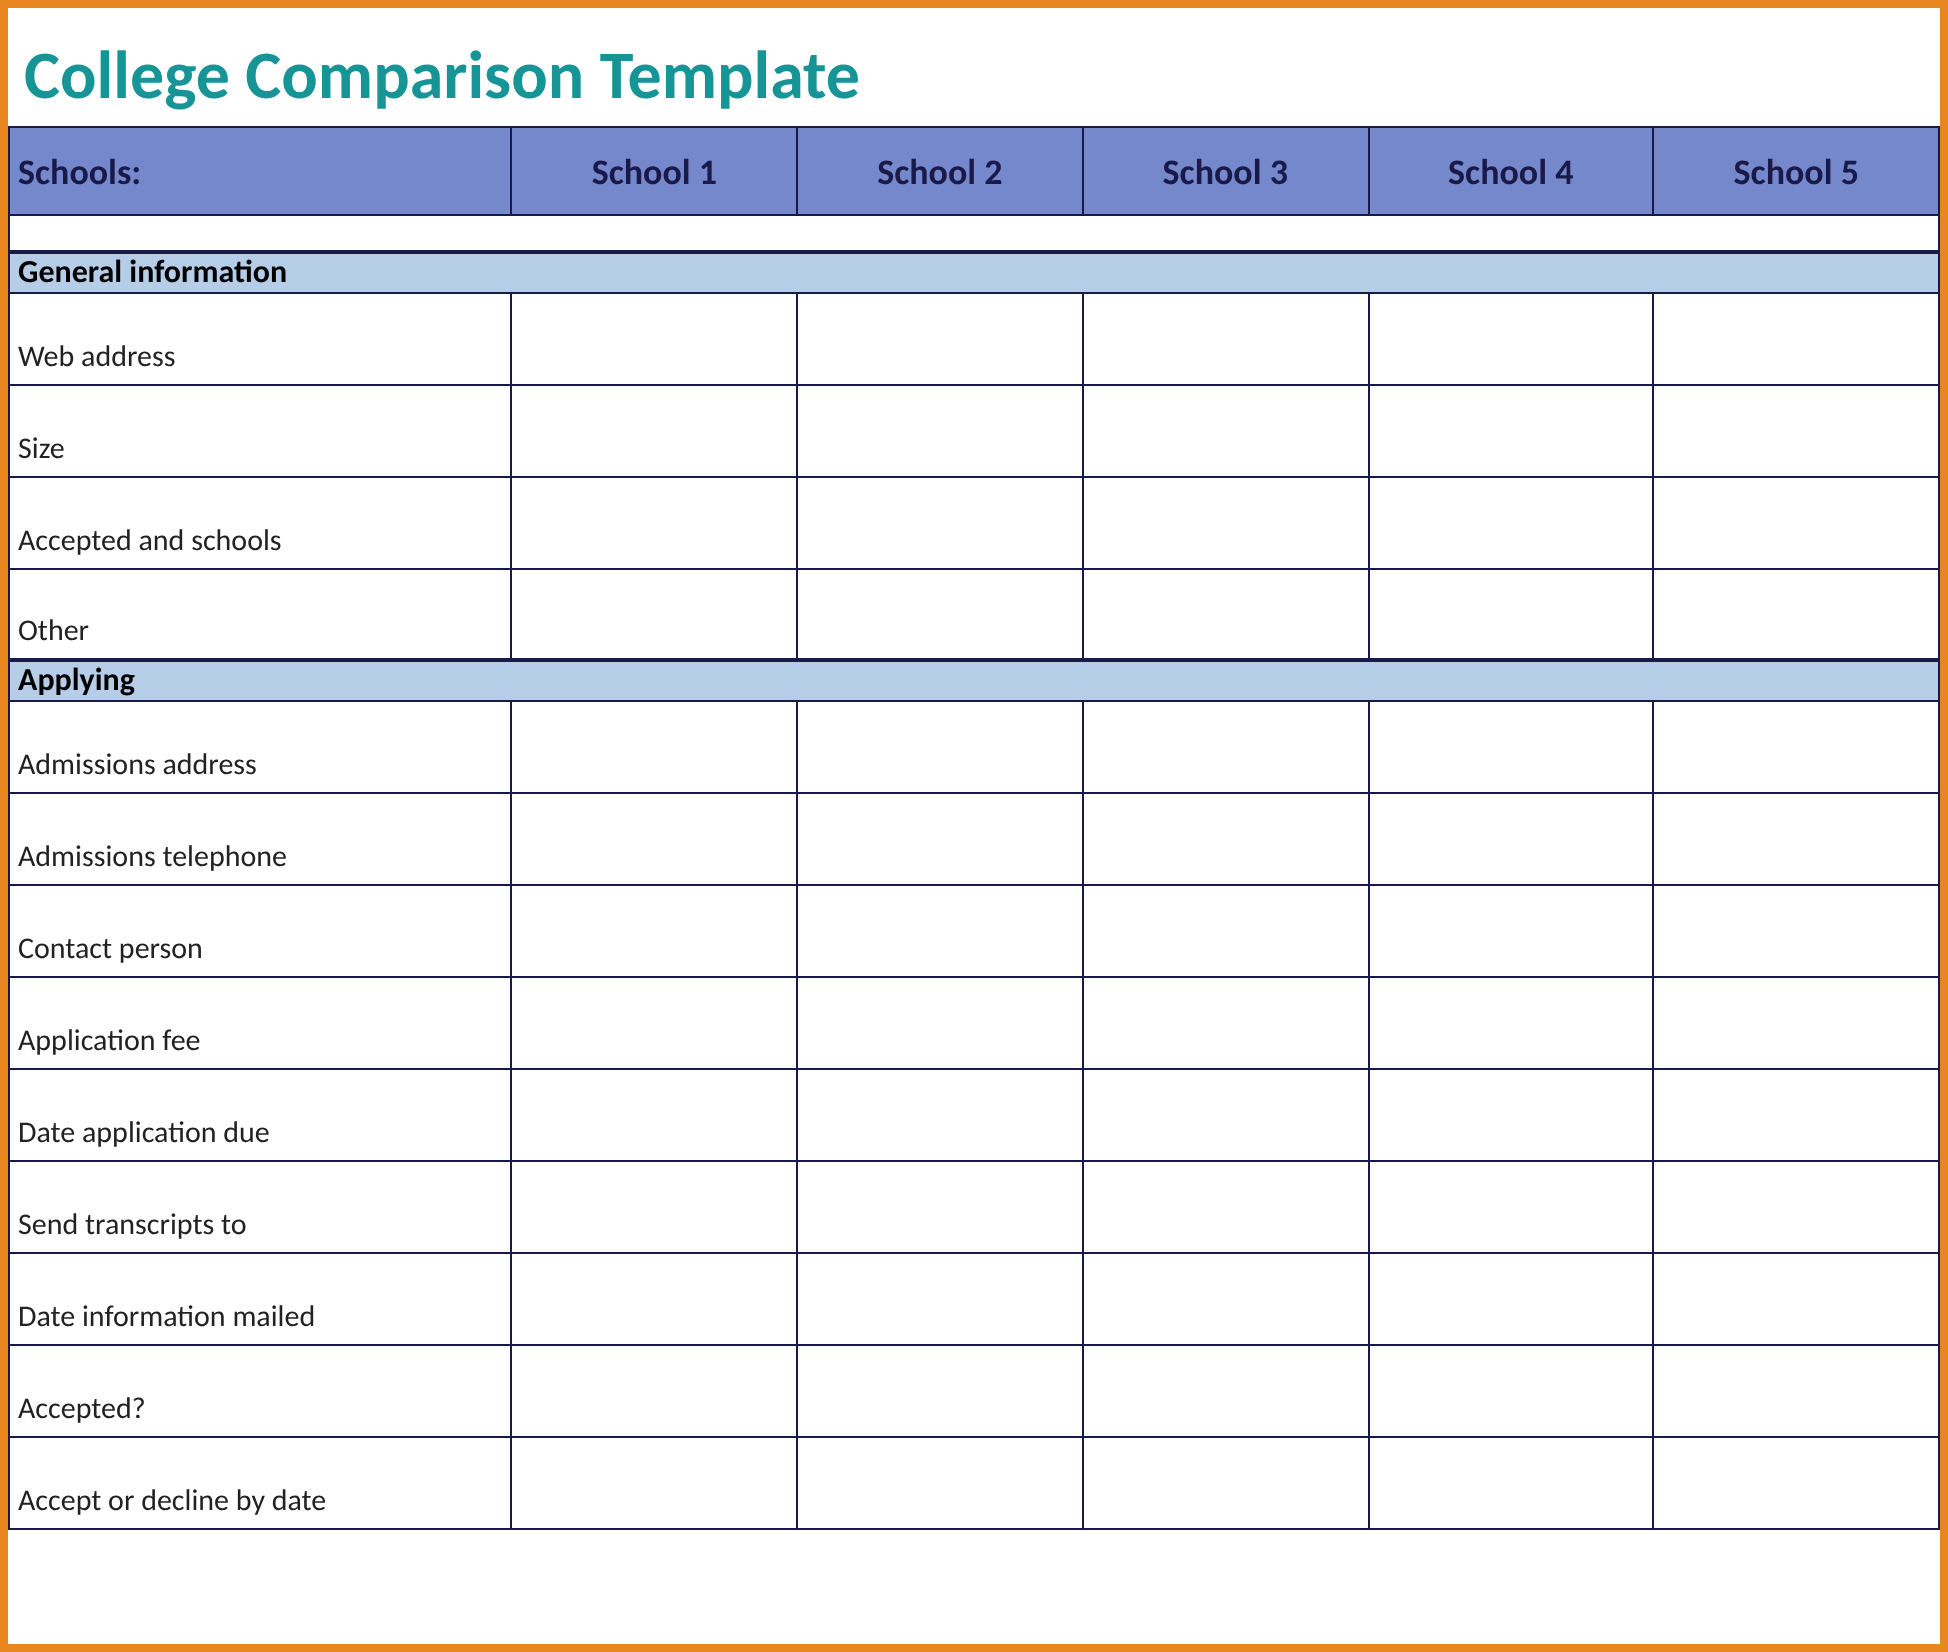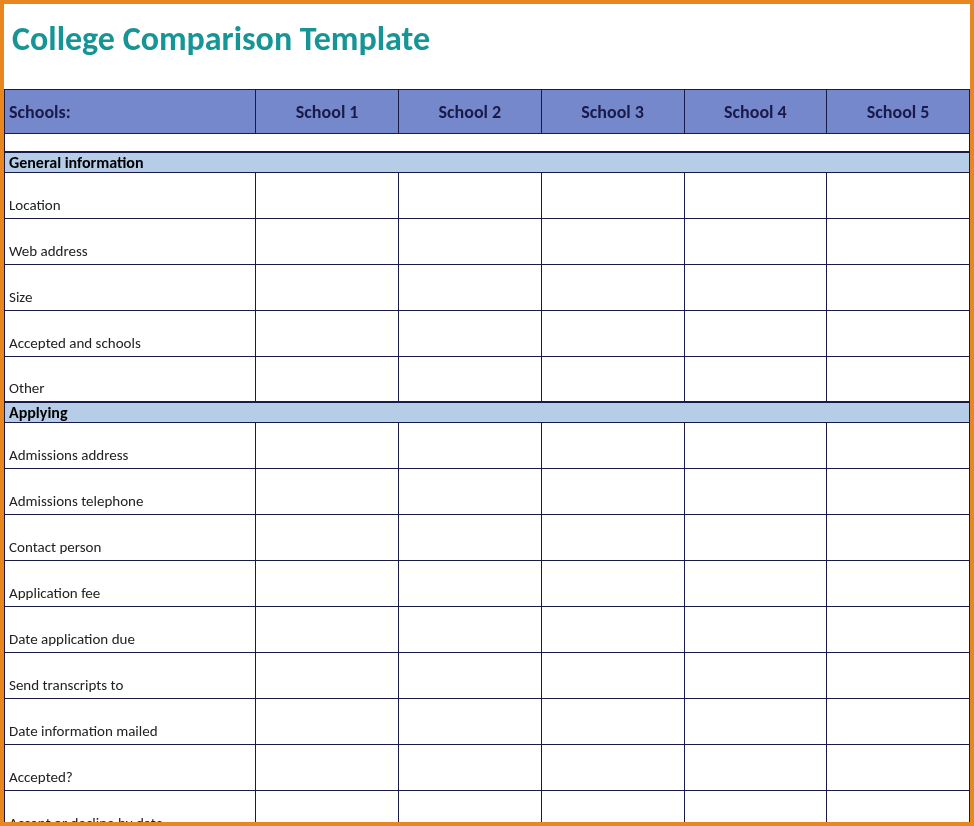--- a/index.html
+++ b/index.html
@@ -8,21 +8,21 @@
     background: #fff;
     width: 974px;
     height: 826px;
     border: 4px solid #e8871f;
     padding: 0;
   }
   .title {
     color: #179596;
     font-size: 34px;
     font-weight: bold;
-    padding: 14px 8px 30px 8px;
+    padding: 14px 8px 4px 8px;
   }
   table {
     width: 100%;
     border-collapse: collapse;
     table-layout: fixed;
   }
   th, td {
     border: 1px solid #1a1a4a;
     font-size: 15px;
     text-align: left;
@@ -93,28 +93,20 @@
     <th class="school-head">School 4</th>
     <th class="school-head">School 5</th>
   </tr>
   <tr class="spacer-row">
     <td colspan="6"></td>
   </tr>
   <tr class="section-row">
     <td colspan="6">General information</td>
   </tr>
   <tr class="data-row">
-    <td>Location</td>
-    <td class="cell-input"></td>
-    <td class="cell-input"></td>
-    <td class="cell-input"></td>
-    <td class="cell-input"></td>
-    <td class="cell-input"></td>
-  </tr>
-  <tr class="data-row">
     <td>Web address</td>
     <td class="cell-input"></td>
     <td class="cell-input"></td>
     <td class="cell-input"></td>
     <td class="cell-input"></td>
     <td class="cell-input"></td>
   </tr>
   <tr class="data-row">
     <td>Size</td>
     <td class="cell-input"></td>

